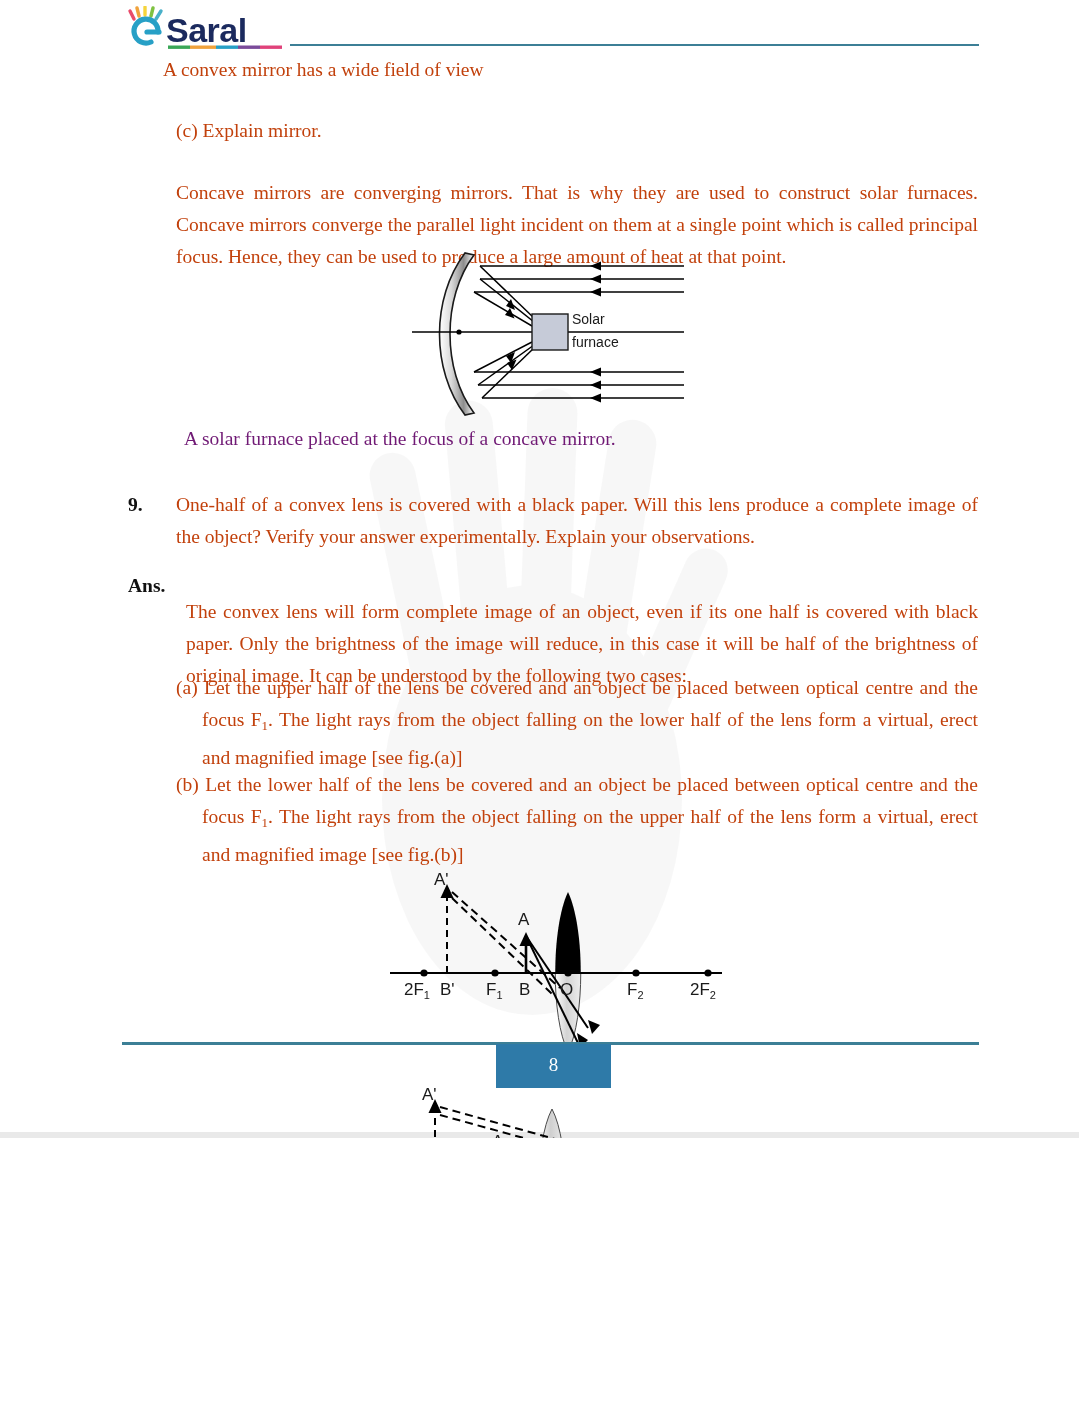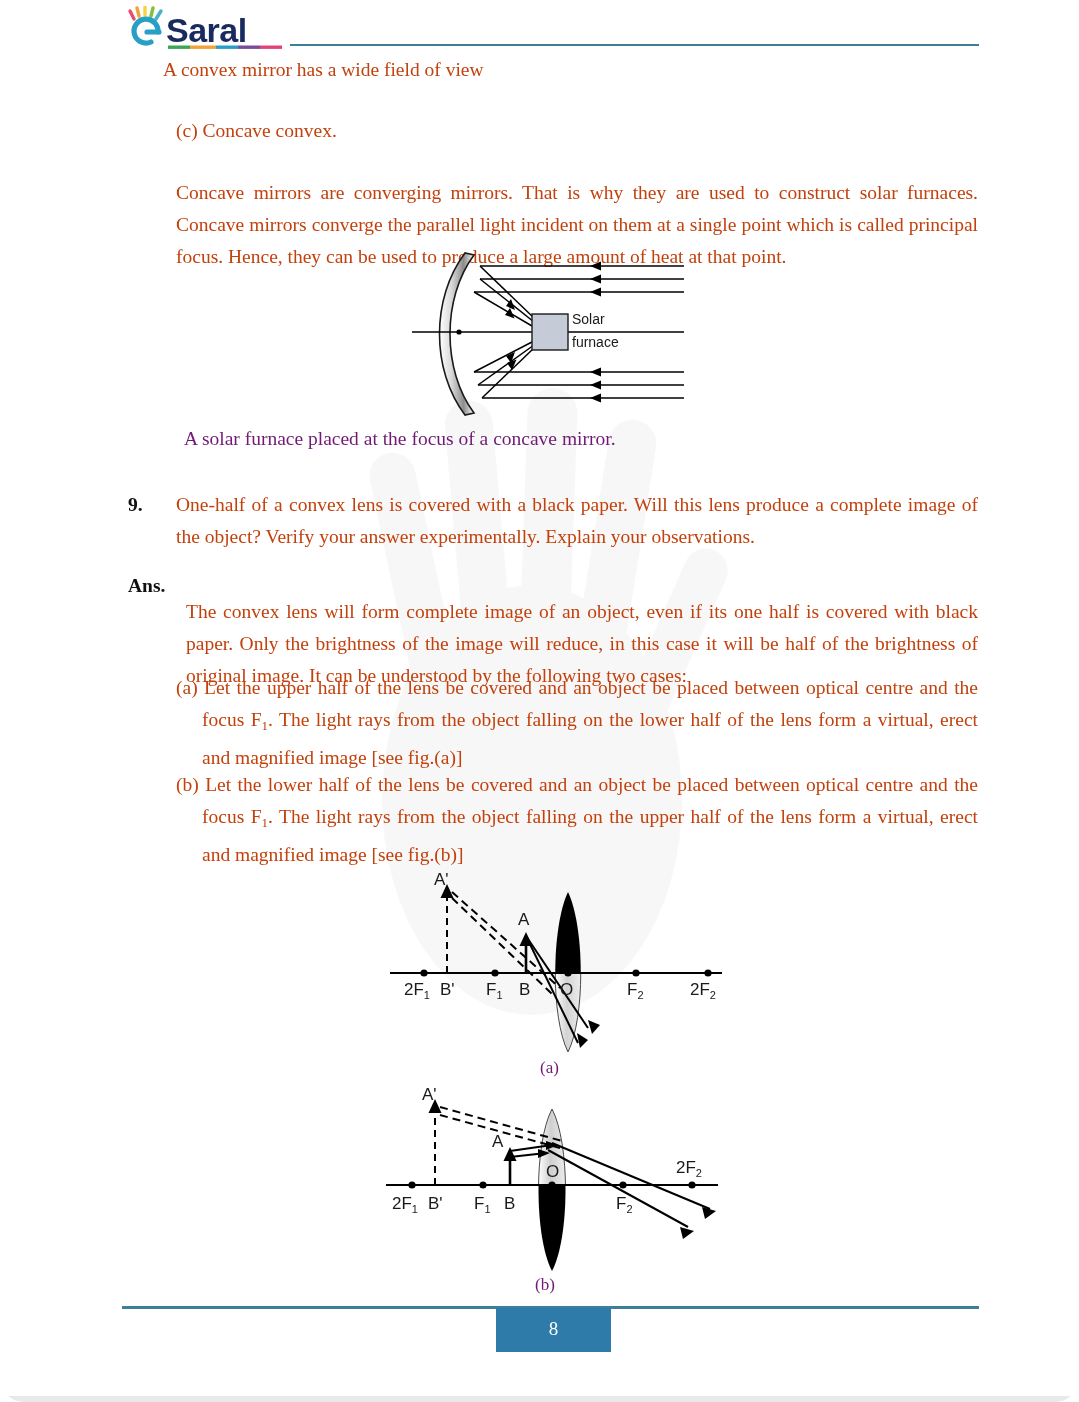--- a/index.html
+++ b/index.html
@@ -7,25 +7,24 @@
     padding: 0;
     background: #ffffff;
   }
   body {
     font-family: "Liberation Serif", serif;
     color: #000;
   }
   .page {
     position: relative;
     width: 1079px;
-    height: 1402px;
+    height: 1138px;
     background: #ffffff;
     overflow: hidden;
     box-sizing: border-box;
-    border-radius: 24px;
   }
   .page-bottom-edge {
     position: absolute;
     left: 0; right: 0; bottom: 0;
     height: 6px;
     background: #e9e9e9;
   }
 
   
   .watermark {
@@ -187,21 +186,21 @@
         </g>
       </svg>
     </div>
     <div class="header-rule"></div>
   </div>
 
   <div class="content">
 
     <div class="para nojust" style="left:163px; top:54px; width:700px;">A convex mirror has a wide field of view</div>
 
-    <div class="para nojust" style="left:176px; top:115px; width:500px;">(c) Concave convex.</div>
+    <div class="para nojust" style="left:176px; top:115px; width:500px;">(c) Explain mirror.</div>
 
     <div class="para" style="left:176px; top:161px; width:802px;margin-top:16px;">Concave mirrors are converging mirrors. That is why they are used to construct solar furnaces. Concave mirrors converge the parallel light incident on them at a single point which is called principal focus. Hence, they can be used to produce a large amount of heat at that point.</div>
 
     <div class="caption-txt" style="left:184px; top:424px; width:700px;">A solar furnace placed at the focus of a concave mirror.</div>
 
     <div class="lbl" style="left:128px; top:489px;">9.</div>
     <div class="para" style="left:176px; top:489px; width:802px;">One-half of a convex lens is covered with a black paper. Will this lens produce a complete image of the object? Verify your answer experimentally. Explain your observations.</div>
 
     <div class="lbl" style="left:128px; top:570px;">Ans.</div>
     <div class="para" style="left:186px; top:596px; width:792px;">The convex lens will form complete image of an object, even if its one half is covered with black paper. Only the brightness of the image will reduce, in this case it will be half of the brightness of original image. It can be understood by the following two cases:</div>

